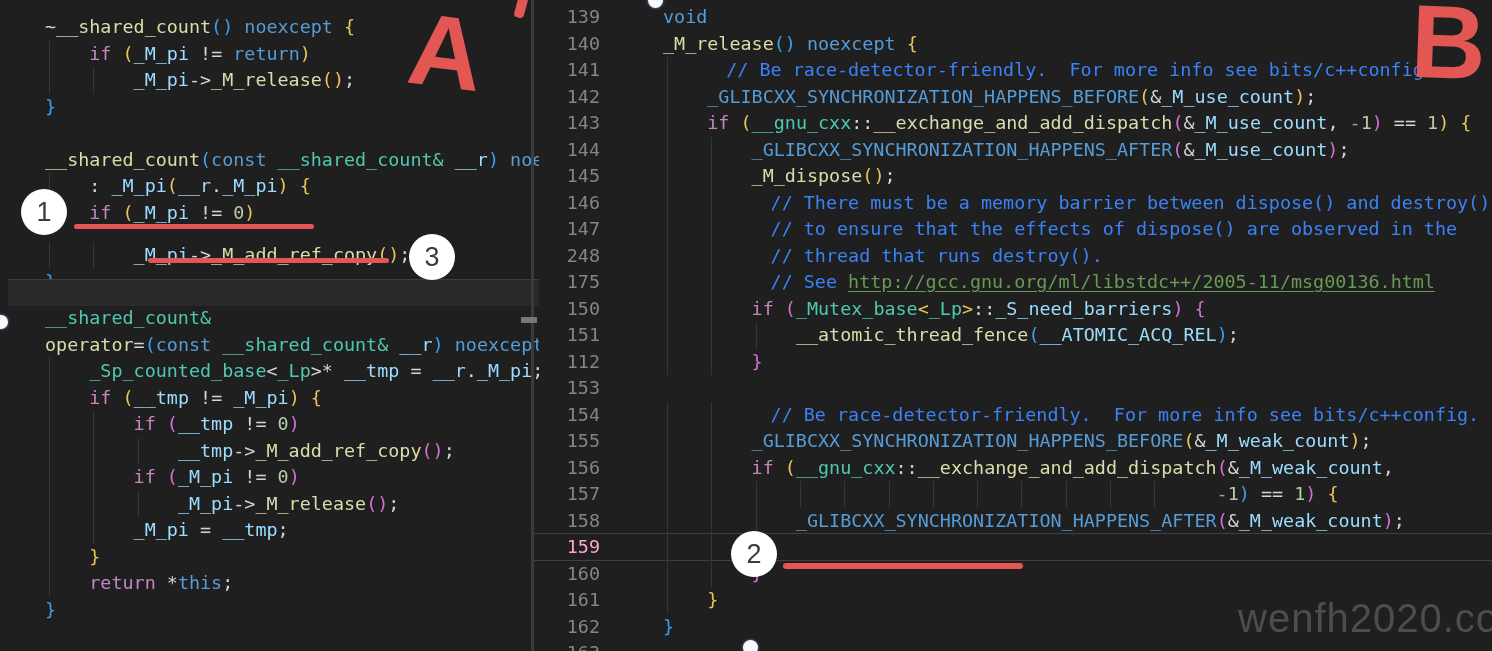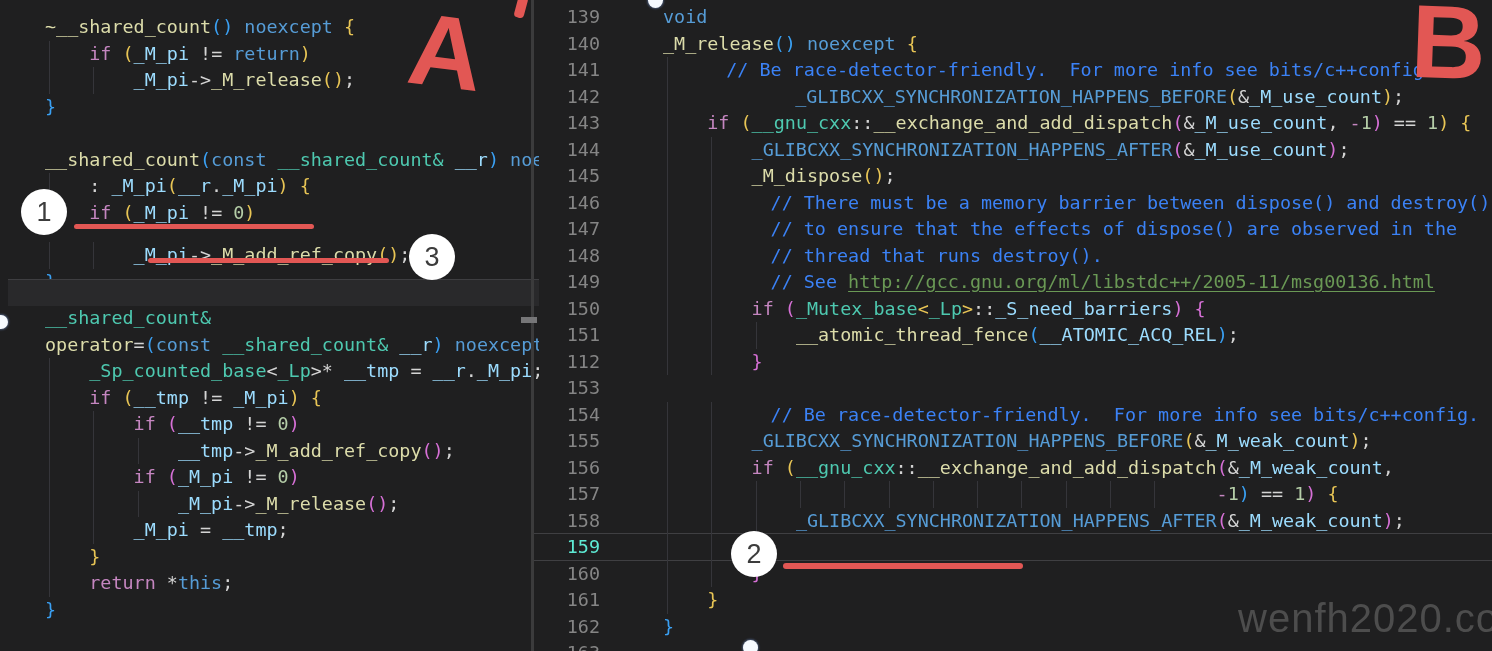--- a/index.html
+++ b/index.html
@@ -11,21 +11,21 @@
   #divider{position:absolute;left:531px;top:0;width:3px;height:651px;background:#3b3b3c;}
   .cl{position:relative;height:26.5px;line-height:26.5px;white-space:pre;overflow:hidden;}
   .code{display:inline-block;}
   .guide{position:absolute;top:0;bottom:0;width:1px;background:#35353a;}
   #block-a{position:absolute;left:0;top:14px;width:531px;}
   #block-b{position:absolute;left:0;top:305px;width:531px;}
   #band{position:absolute;left:0;top:279px;width:531px;height:26px;background:#29292b;border-top:1px solid #3e3e41;}
   #gutter{position:absolute;left:0;top:4px;width:66px;text-align:right;color:#858585;}
   #rcode{position:absolute;left:129px;top:4px;width:829px;}
   #gutter .cl{padding-right:0;}
-  #gutter .active{color:#5eead4;}
+  #gutter .active{color:#f9a8d4;}
   #cur-line{position:absolute;left:0;top:533px;width:958px;height:26px;
             border-top:1px solid #3f3f42;border-bottom:1px solid #3f3f42;}
   .s-mu{text-decoration:underline;text-underline-offset:3px;}
   
   .ann-letter{position:absolute;font-family:"Liberation Sans",sans-serif;font-weight:bold;z-index:30;}
   .ann-circle{position:absolute;width:46px;height:46px;border-radius:50%;background:#ffffff;
               display:flex;align-items:center;justify-content:center;z-index:31;
               font-family:"Liberation Sans",sans-serif;font-size:27px;color:#3c3c3c;}
   .ann-underline{position:absolute;border-radius:3px;z-index:29;}
   .ann-dot{position:absolute;border-radius:50%;background:#f6faff;z-index:32;box-shadow:0 0 2px 1px rgba(140,180,255,.35);}
@@ -74,42 +74,42 @@
     <div id="gutter">
         <div class="cl">139</div>
         <div class="cl">140</div>
         <div class="cl">141</div>
         <div class="cl">142</div>
         <div class="cl">143</div>
         <div class="cl">144</div>
         <div class="cl">145</div>
         <div class="cl">146</div>
         <div class="cl">147</div>
-        <div class="cl">148</div>
-        <div class="cl">149</div>
+        <div class="cl">248</div>
+        <div class="cl">175</div>
         <div class="cl">150</div>
         <div class="cl">151</div>
         <div class="cl">112</div>
         <div class="cl">153</div>
         <div class="cl">154</div>
         <div class="cl">155</div>
         <div class="cl">156</div>
         <div class="cl">157</div>
         <div class="cl">158</div>
         <div class="cl active">159</div>
         <div class="cl">160</div>
         <div class="cl">161</div>
         <div class="cl">162</div>
         <div class="cl">163</div>
       </div>
     <div id="rcode">
         <div class="cl" style="padding-left: 0px;"><span class="code"><span class="s-k">void</span></span></div>
         <div class="cl" style="padding-left: 0px;"><span class="code"><span class="s-f">_M_release</span><span class="s-b3">()</span><span class="s-w"> </span><span class="s-k">noexcept</span><span class="s-w"> </span><span class="s-b1">{</span></span></div>
         <div class="cl" style="padding-left: 0px;"><i class="guide" style="left: 4px;"></i><span class="code"><span class="s-w">    </span><span class="s-m">// Be race-detector-friendly.  For more info see bits/c++config.</span></span></div>
-        <div class="cl" style="padding-left: 0px; text-align: center;"><i class="guide" style="left: 4px;"></i><span class="code"><span class="s-w">    </span><span class="s-k">_GLIBCXX_SYNCHRONIZATION_HAPPENS_BEFORE</span><span class="s-b1">(</span><span class="s-w">&amp;</span><span class="s-v">_M_use_count</span><span class="s-b1">)</span><span class="s-w">;</span></span></div>
+        <div class="cl" style="padding-left: 0px;"><i class="guide" style="left: 4px;"></i><span class="code"><span class="s-w">    </span><span class="s-k">_GLIBCXX_SYNCHRONIZATION_HAPPENS_BEFORE</span><span class="s-b1">(</span><span class="s-w">&amp;</span><span class="s-v">_M_use_count</span><span class="s-b1">)</span><span class="s-w">;</span></span></div>
         <div class="cl" style="padding-left: 0px;"><i class="guide" style="left: 4px;"></i><span class="code"><span class="s-w">    </span><span class="s-c">if</span><span class="s-w"> </span><span class="s-b1">(</span><span class="s-t">__gnu_cxx</span><span class="s-w">::</span><span class="s-f">__exchange_and_add_dispatch</span><span class="s-b2">(</span><span class="s-w">&amp;</span><span class="s-v">_M_use_count</span><span class="s-w">, </span><span class="s-c">-</span><span class="s-n">1</span><span class="s-b2">)</span><span class="s-w"> == </span><span class="s-n">1</span><span class="s-b1">)</span><span class="s-w"> </span><span class="s-b1">{</span></span></div>
         <div class="cl" style="padding-left: 0px;"><i class="guide" style="left: 4px;"></i><i class="guide" style="left: 48.3px;"></i><span class="code"><span class="s-w">        </span><span class="s-k">_GLIBCXX_SYNCHRONIZATION_HAPPENS_AFTER</span><span class="s-b2">(</span><span class="s-w">&amp;</span><span class="s-v">_M_use_count</span><span class="s-b2">)</span><span class="s-w">;</span></span></div>
         <div class="cl" style="padding-left: 0px;"><i class="guide" style="left: 4px;"></i><i class="guide" style="left: 48.3px;"></i><span class="code"><span class="s-w">        </span><span class="s-f">_M_dispose</span><span class="s-b1">()</span><span class="s-w">;</span></span></div>
         <div class="cl" style="padding-left: 0px;"><i class="guide" style="left: 4px;"></i><i class="guide" style="left: 48.3px;"></i><span class="code"><span class="s-w">        </span><span class="s-m">// There must be a memory barrier between dispose() and destroy()</span></span></div>
         <div class="cl" style="padding-left: 0px;"><i class="guide" style="left: 4px;"></i><i class="guide" style="left: 48.3px;"></i><span class="code"><span class="s-w">        </span><span class="s-m">// to ensure that the effects of dispose() are observed in the</span></span></div>
         <div class="cl" style="padding-left: 0px;"><i class="guide" style="left: 4px;"></i><i class="guide" style="left: 48.3px;"></i><span class="code"><span class="s-w">        </span><span class="s-m">// thread that runs destroy().</span></span></div>
         <div class="cl" style="padding-left: 0px;"><i class="guide" style="left: 4px;"></i><i class="guide" style="left: 48.3px;"></i><span class="code"><span class="s-w">        </span><span class="s-m">// See </span><span class="s-mu">http://gcc.gnu.org/ml/libstdc++/2005-11/msg00136.html</span></span></div>
         <div class="cl" style="padding-left: 0px;"><i class="guide" style="left: 4px;"></i><i class="guide" style="left: 48.3px;"></i><span class="code"><span class="s-w">        </span><span class="s-c">if</span><span class="s-w"> </span><span class="s-b2">(</span><span class="s-t">_Mutex_base</span><span class="s-b1">&lt;</span><span class="s-t">_Lp</span><span class="s-b1">&gt;</span><span class="s-w">::</span><span class="s-v">_S_need_barriers</span><span class="s-b2">)</span><span class="s-w"> </span><span class="s-b2">{</span></span></div>
         <div class="cl" style="padding-left: 0px;"><i class="guide" style="left: 4px;"></i><i class="guide" style="left: 48.3px;"></i><i class="guide" style="left: 92.6px;"></i><span class="code"><span class="s-w">            </span><span class="s-f">__atomic_thread_fence</span><span class="s-b3">(</span><span class="s-v">__ATOMIC_ACQ_REL</span><span class="s-b3">)</span><span class="s-w">;</span></span></div>
         <div class="cl" style="padding-left: 0px;"><i class="guide" style="left: 4px;"></i><i class="guide" style="left: 48.3px;"></i><span class="code"><span class="s-w">        </span><span class="s-b2">}</span></span></div>

